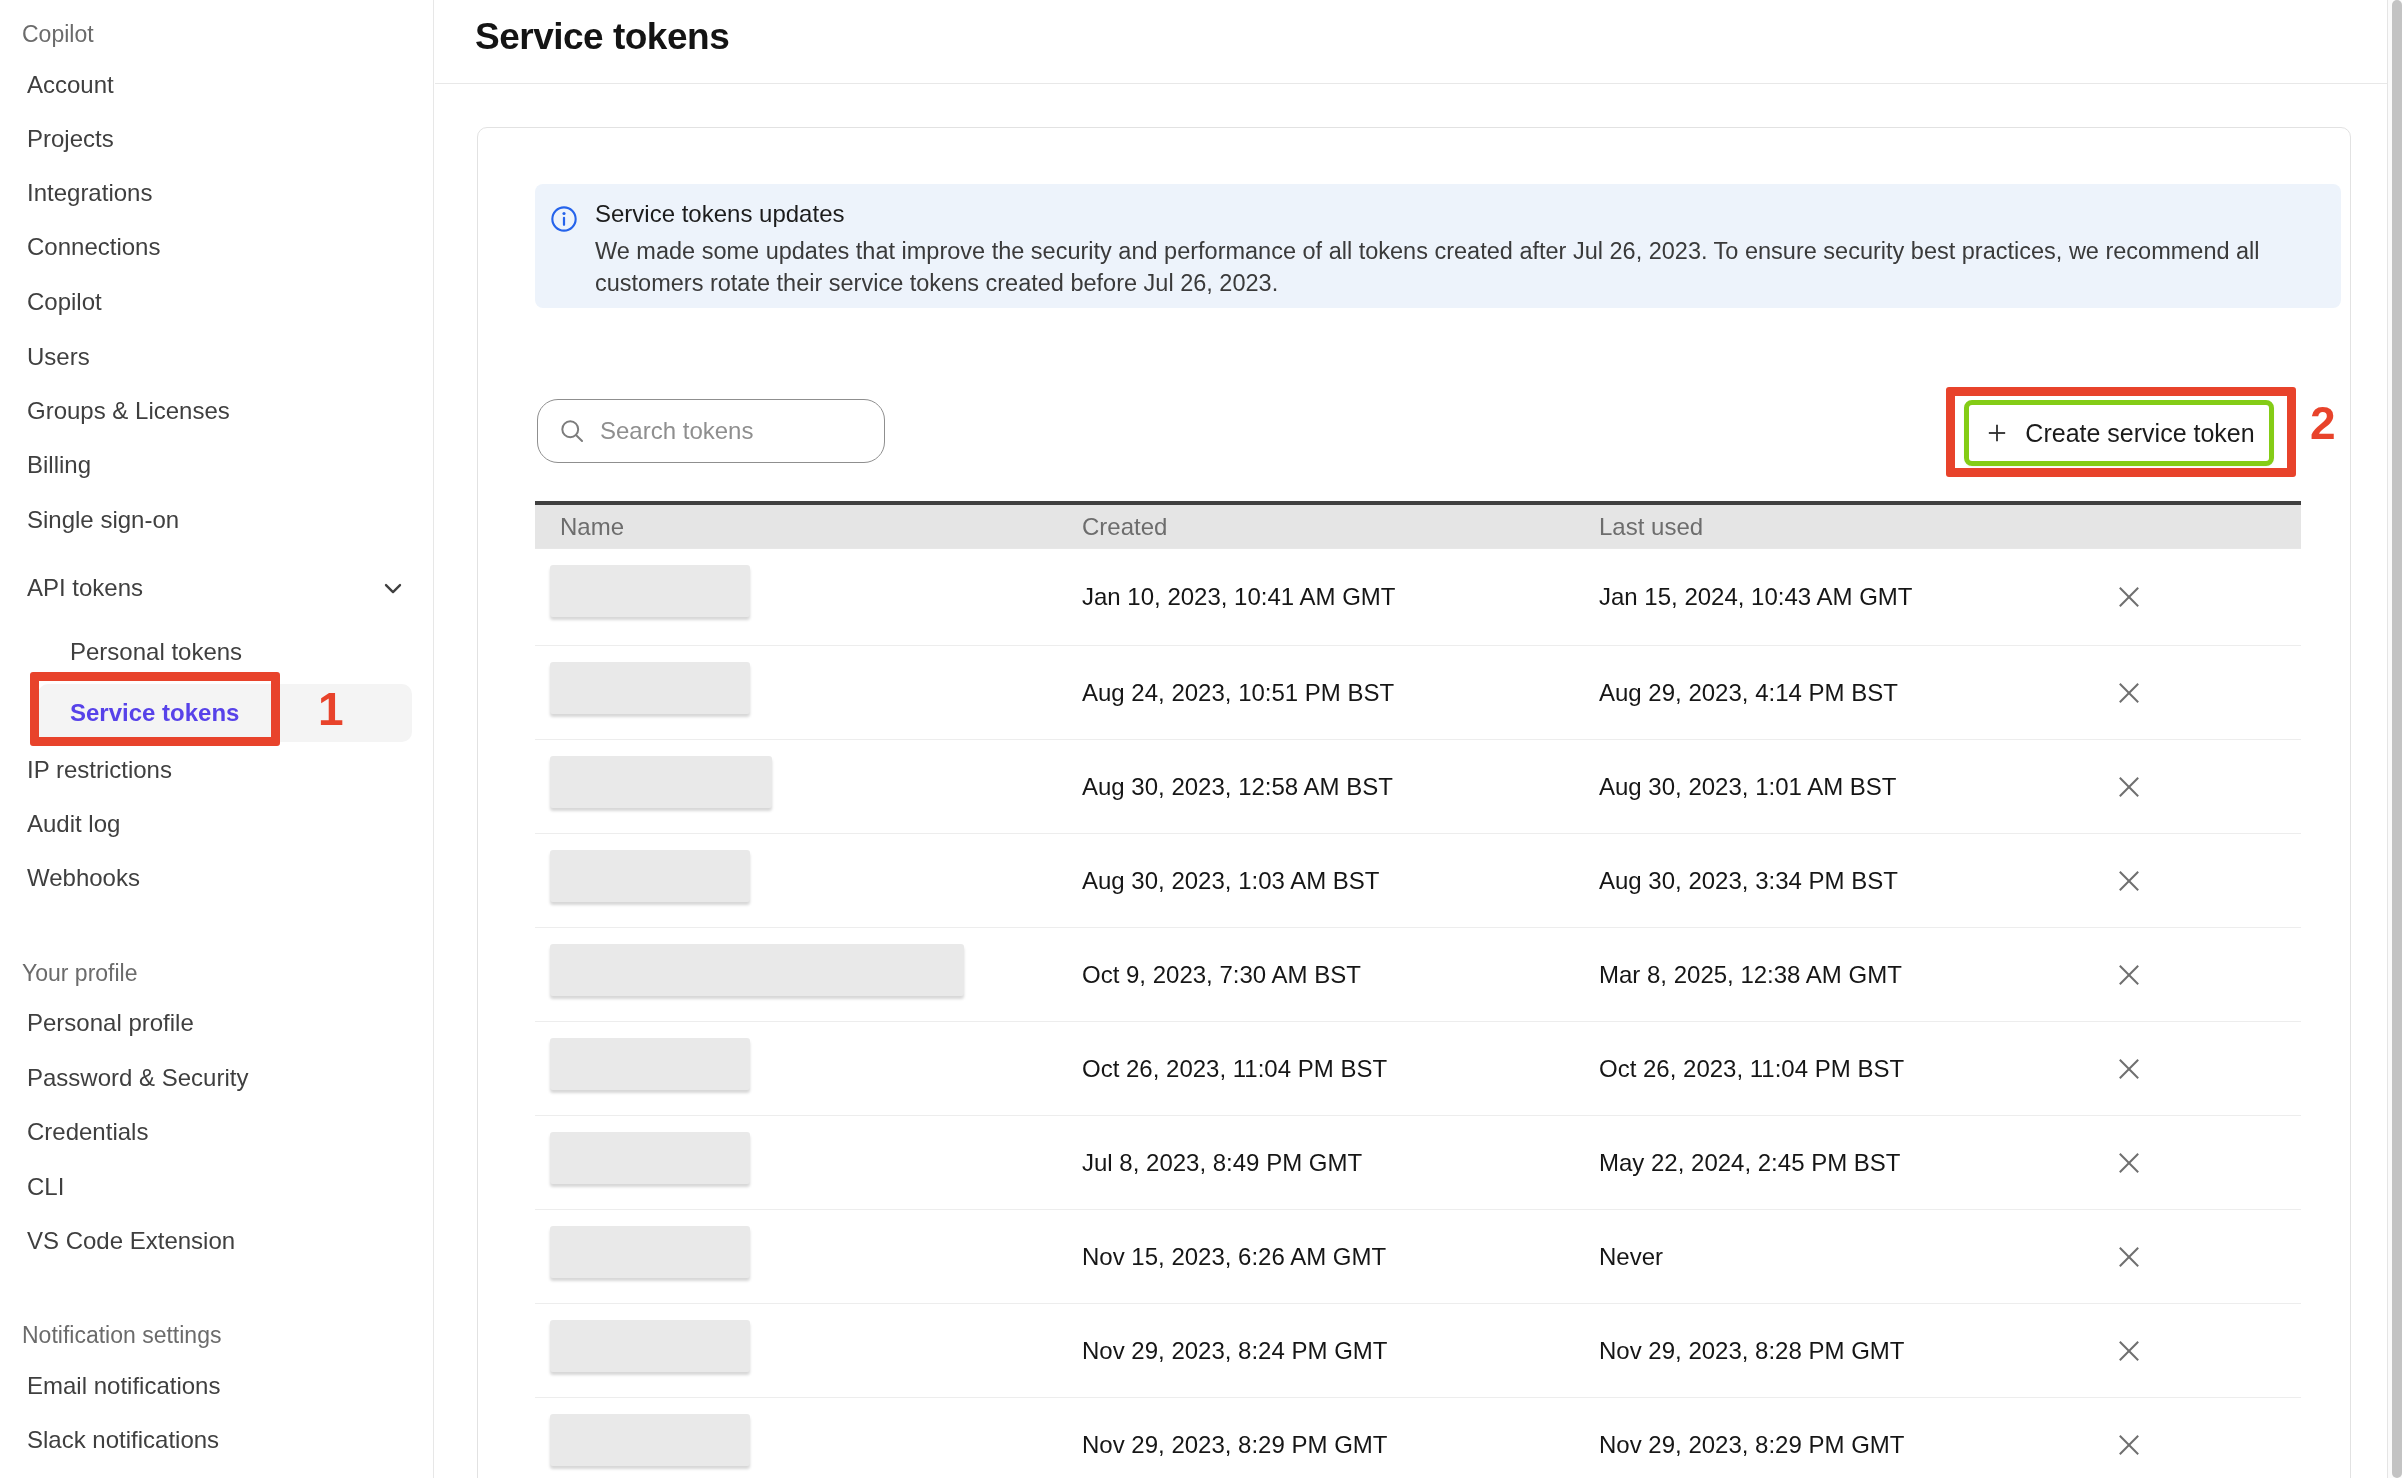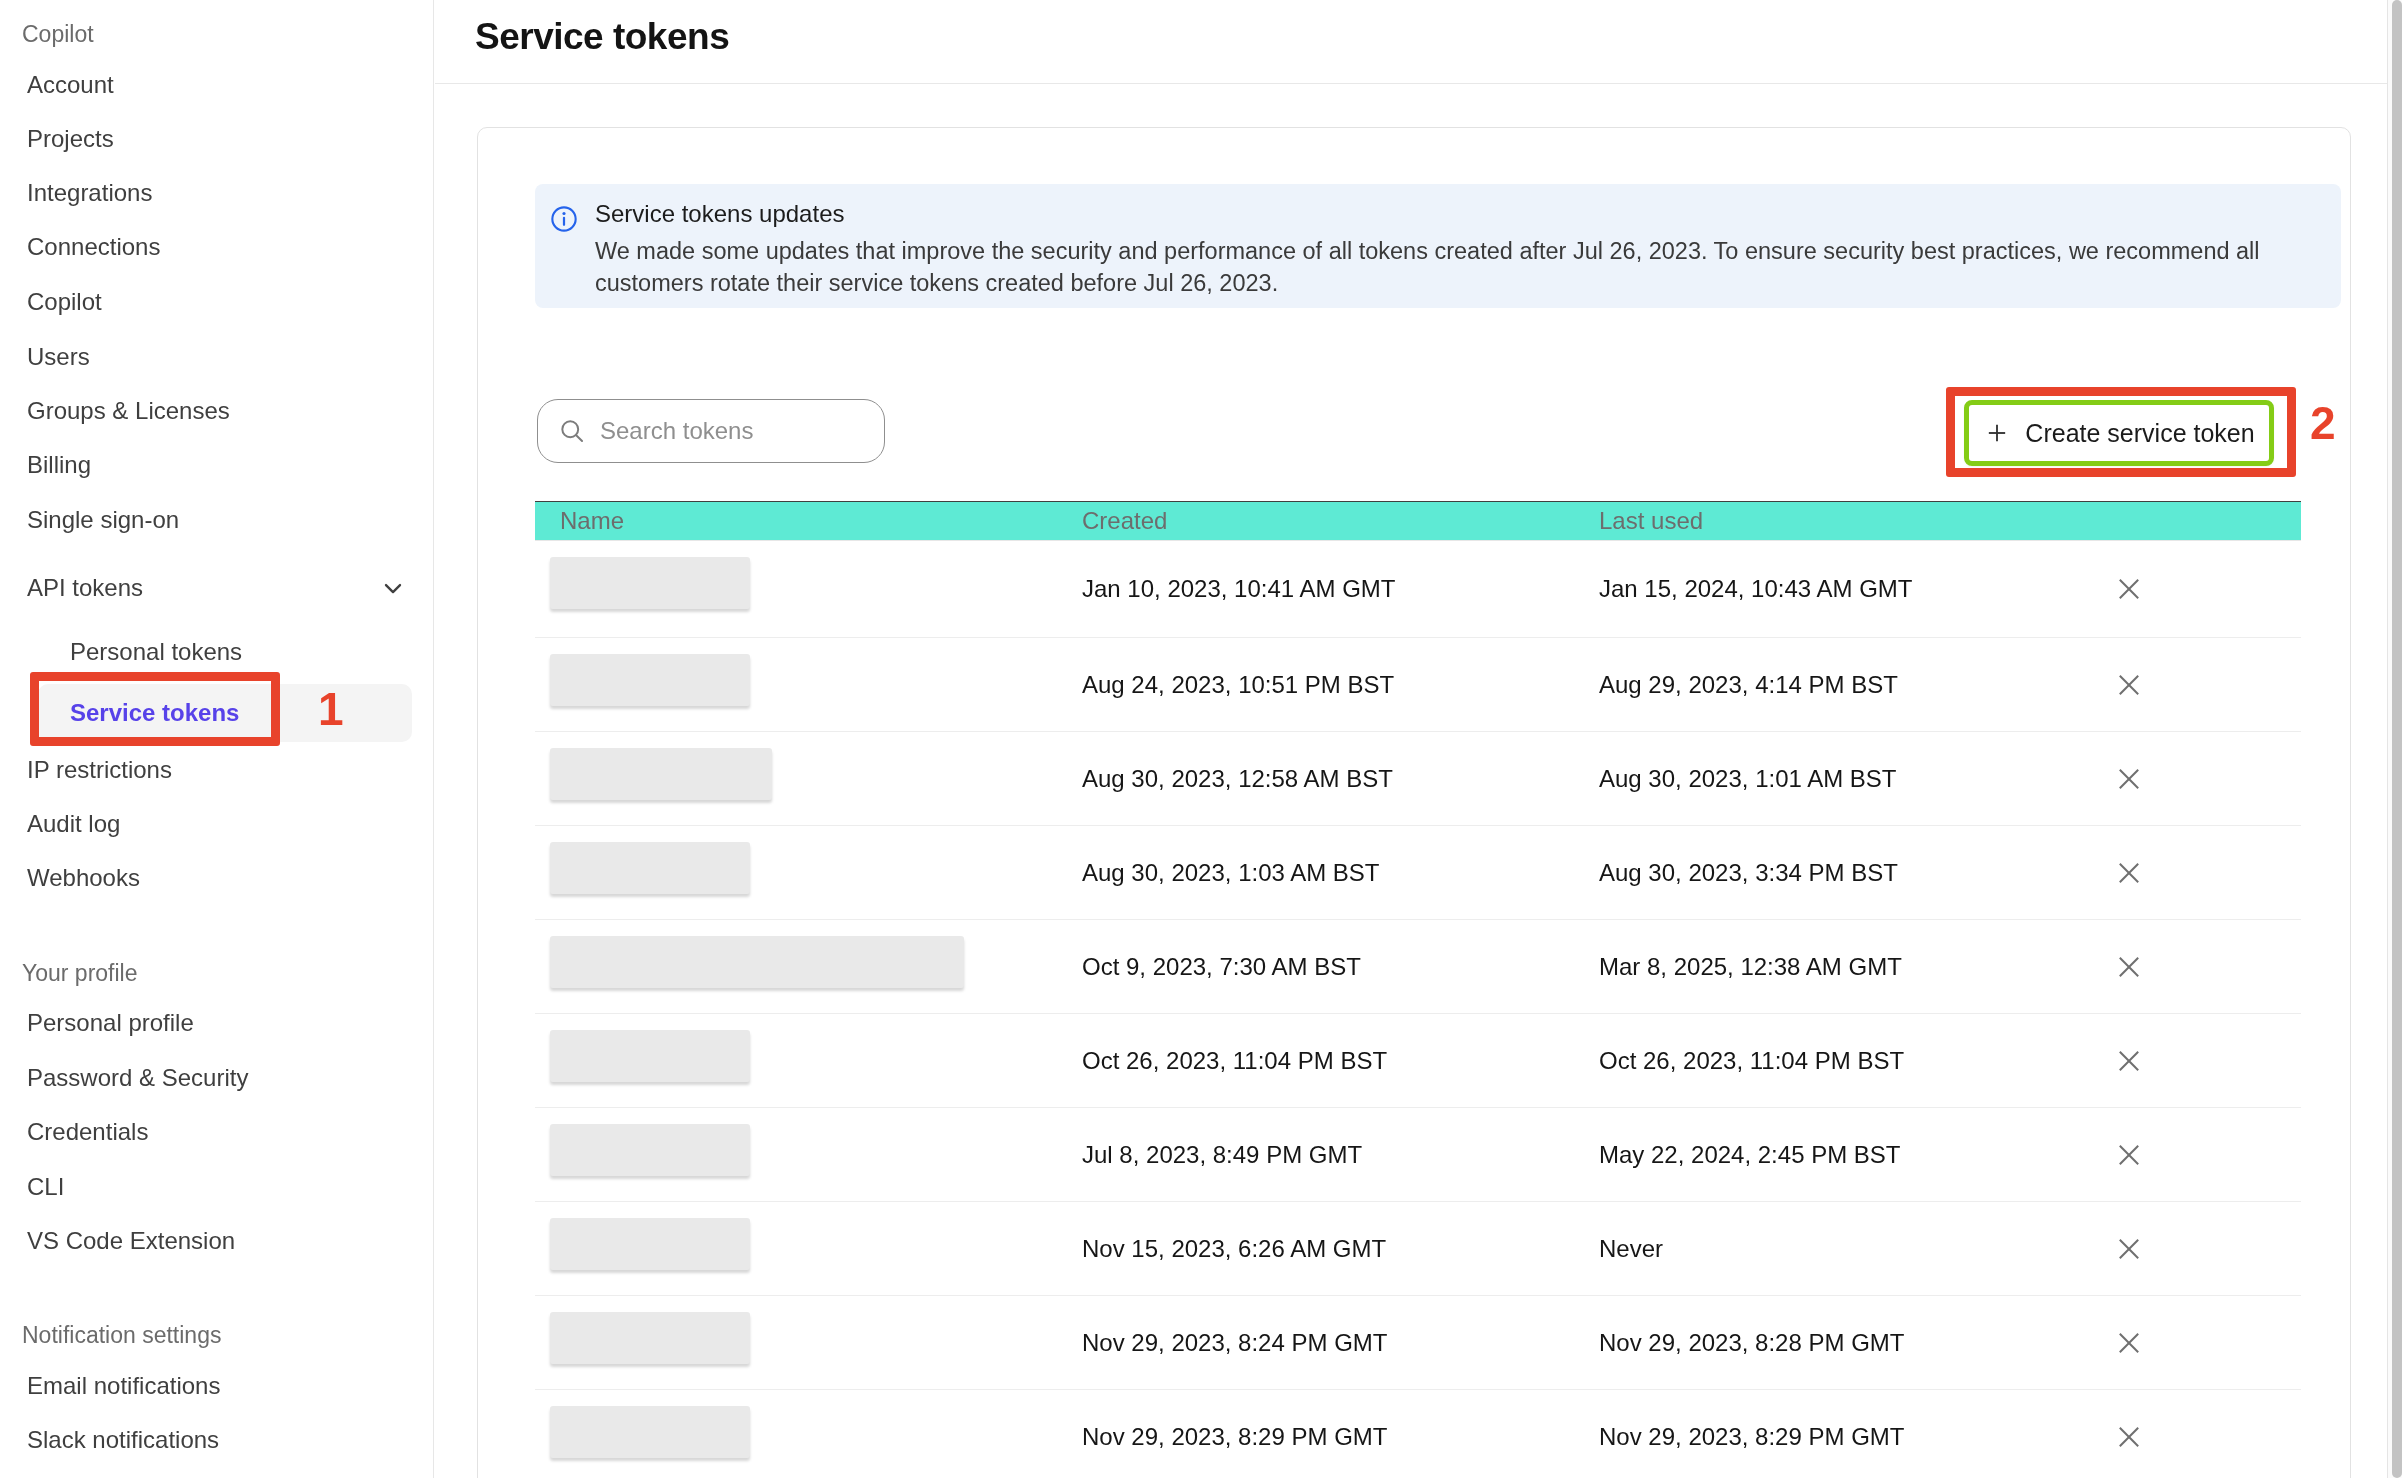--- a/index.html
+++ b/index.html
@@ -54,22 +54,22 @@
     align-items:center; justify-content:center; gap:14px; font-size:25px; color:#1b1b1b;
     cursor:pointer; box-shadow:0 1px 2px rgba(0,0,0,0.05);
     font-family:"Liberation Sans", sans-serif; }
   .red-box-2 { position:absolute; left:1468px; top:259px; width:350px; height:90px;
     border:9px solid #e8432b; border-radius:3px; pointer-events:none; z-index:5; }
   .badge-2 { position:absolute; left:1832px; top:268px; font-size:46px; font-weight:bold;
     color:#e8432b; z-index:5; }
 
   
   .table { position:absolute; left:57px; top:373px; width:1766px; }
-  .thead { position:relative; height:40px; background:#5eead4;
-    border-top:1px solid #404040; border-bottom:1px solid #e7e7e7; }
+  .thead { position:relative; height:48px; background:#e5e5e5;
+    border-top:4px solid #404040; border-bottom:1px solid #e7e7e7; }
   .th { position:absolute; top:0; height:100%; display:flex; align-items:center;
     font-size:24px; color:#6d6d6d; }
   .th.c-name { left:25px; } .th.c-created { left:547px; } .th.c-lastused { left:1064px; }
   .row { position:relative; height:94px; border-bottom:1px solid #ededed;text-align:right; }
   .tbody .row:nth-child(1) { height:97px; }
   .name-block { position:absolute; left:15px; top:16px; width:200px; height:52px;
     background:#e9e9e9; border-radius:3px; box-shadow:0 3px 3px rgba(0,0,0,0.16); }
   .tbody .row:nth-child(3) .name-block { width:222px; }
   .tbody .row:nth-child(5) .name-block { width:414px; }
   .cell { position:absolute; top:0; height:100%; display:flex; align-items:center;

